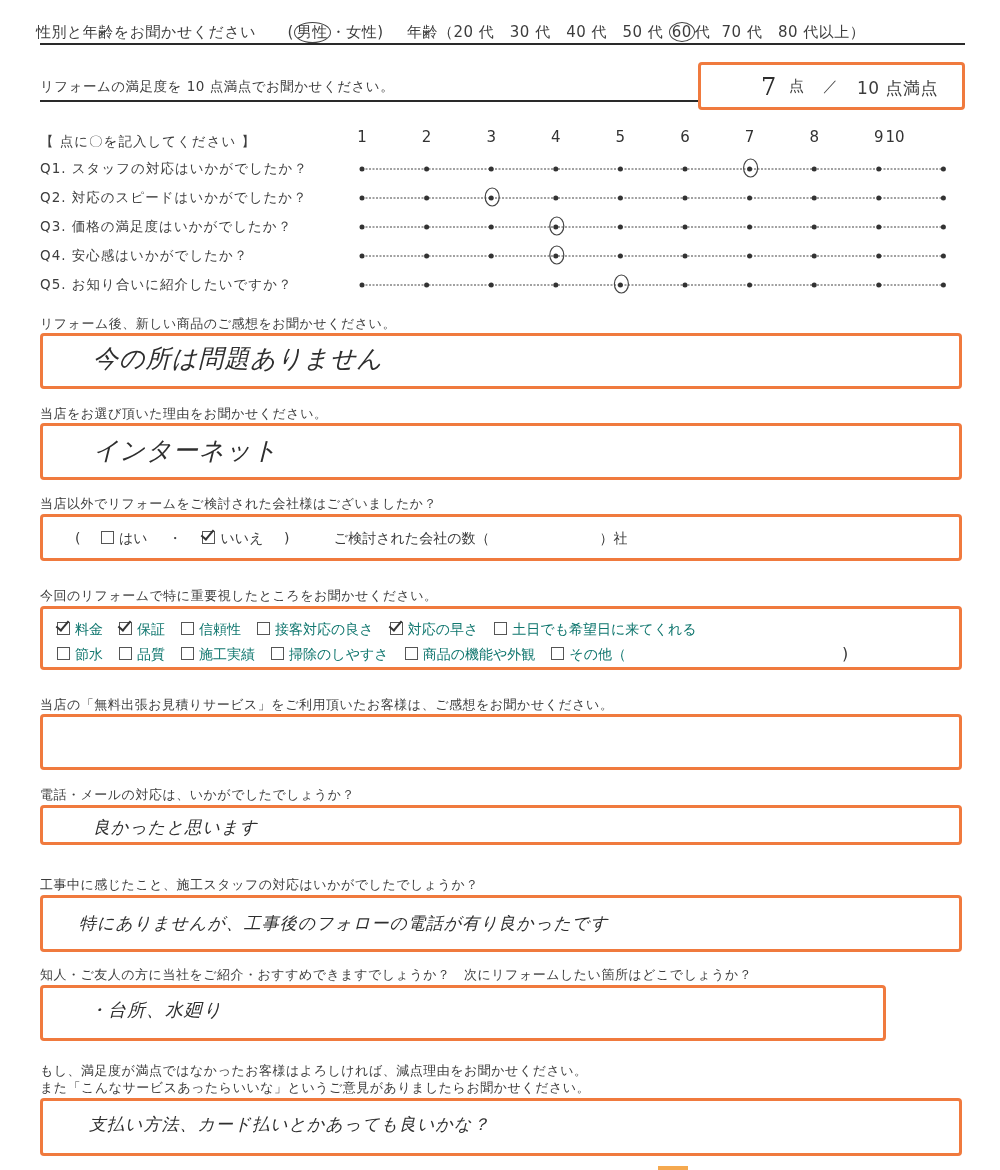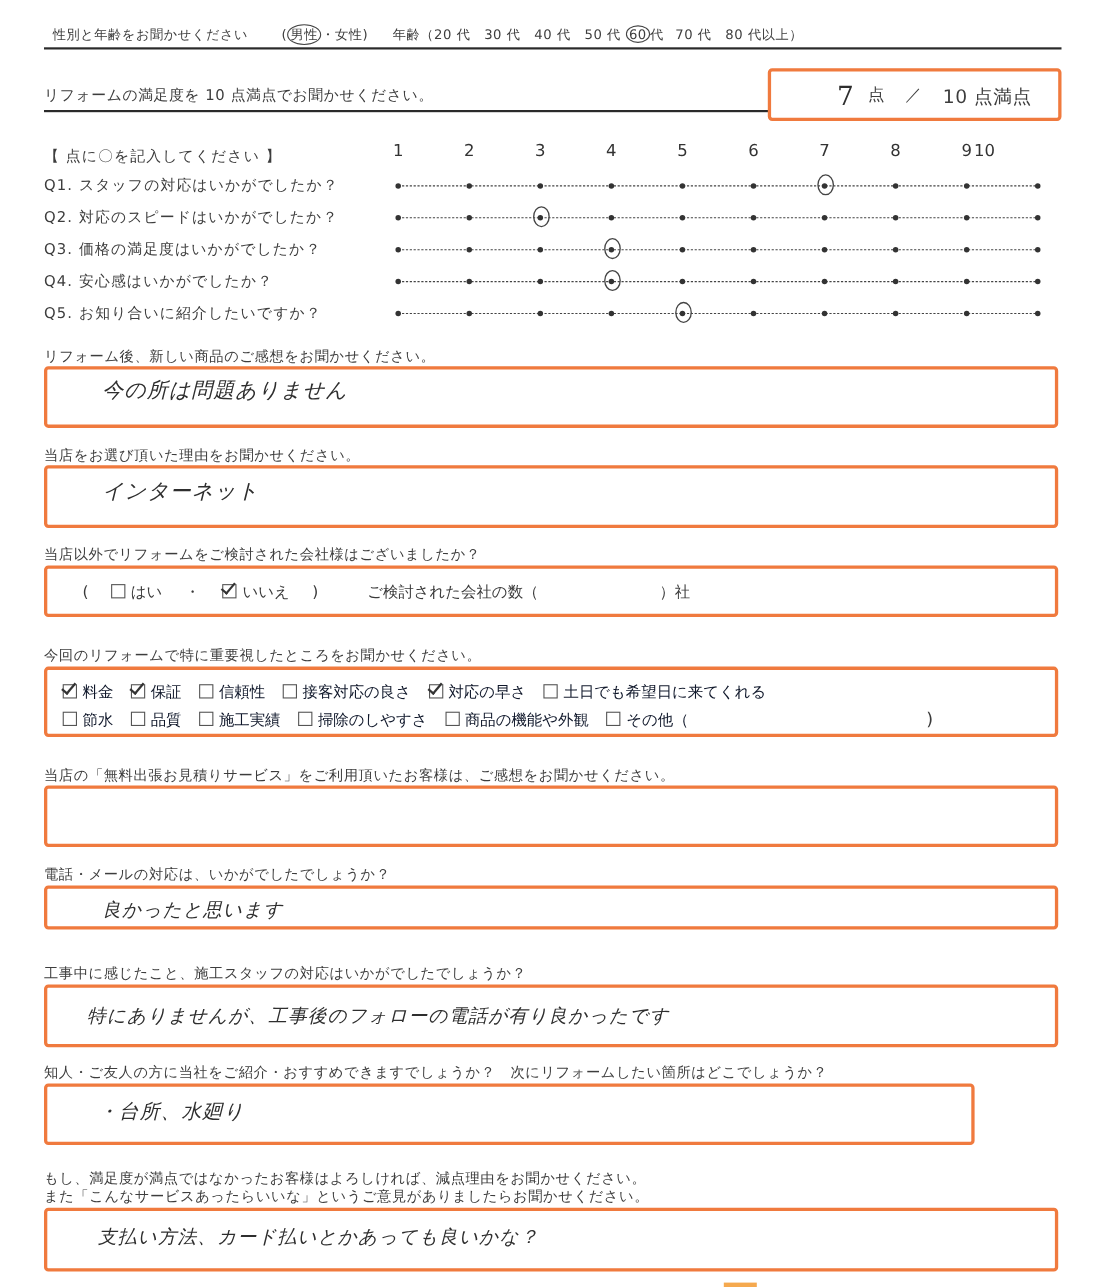--- a/index.html
+++ b/index.html
@@ -2,33 +2,33 @@
 <html><head>
 <meta charset="utf-8">
 <style>
   html, body { margin: 0; padding: 0; background: #ffffff; }
   body { width: 1000px; height: 1170px; position: relative; overflow: hidden;
          font-family: "DejaVu Sans", "Liberation Sans", sans-serif; color: #3a3a3a; }
   .abs { position: absolute; }
   .label { font-size: 13px; color: #3d3d3d; white-space: nowrap; letter-spacing: 0.5px; }
   .rule { position: absolute; height: 2px; background: #2a2a2a; }
   .obox { position: absolute; border: 3px solid #f07a3e; border-radius: 4px; box-sizing: border-box; background: #fff; }
-  .hand { position: absolute; font-family: "DejaVu Serif", serif; font-style: italic; color: #2e2e2e; font-size: 19px; white-space: nowrap; letter-spacing: 1px; }
+  .hand { position: absolute; font-family: "DejaVu Serif", serif; font-style: italic; color: #2e2e2e; font-size: 25px; white-space: nowrap; letter-spacing: 1px; }
   .circle-mark { display: inline-block; border: 1.5px solid #444; border-radius: 50%; padding: 0 2px; }
   .qlabel { position: absolute; left: 40px; font-size: 13.5px; color: #3d3d3d; white-space: nowrap; letter-spacing: 1px; }
   .scale-num { position: absolute; top: 128px; font-size: 15px; color: #333; width: 20px; text-align: center; }
   .cb { display: inline-block; width: 11px; height: 11px; border: 1px solid #555; vertical-align: -1px; margin-right: 5px; position: relative; }
   .cb.checked::after { content: ""; position: absolute; left: 1px; top: -5px; width: 5px; height: 11px; border-right: 2px solid #333; border-bottom: 2px solid #333; transform: rotate(40deg); }
-  .opt { margin-right: 16px; font-size: 14px; color: #0f172a; }
+  .opt { margin-right: 16px; font-size: 14px; color: #0f766e; }
   .row { position: absolute; left: 58px; white-space: nowrap; }
 </style>
 </head>
 <body>
 
-<div class="abs label" style="left:48px; top:22px; font-size:12px;">
+<div class="abs label" style="left:36px; top:22px; font-size:15px;">
   <span>性別と年齢をお聞かせください</span>
   <span style="margin-left:26px;">(</span><span class="circle-mark">男性</span><span>・</span><span>女性</span><span>)</span>
   <span style="margin-left:18px;">年齢（</span><span>20 代　30 代　40 代　50 代</span>
   <span class="circle-mark">60</span><span>代</span>
   <span style="margin-left:6px;">70 代　80 代以上）</span>
 </div>
 <div class="rule" style="left:40px; top:43px; width:925px;"></div>
 
 <div class="abs label" style="left:40px; top:78px; font-size:13.5px;">リフォームの満足度を 10 点満点でお聞かせください。</div>
 <div class="rule" style="left:40px; top:100px; width:660px; height:1.5px;"></div>

